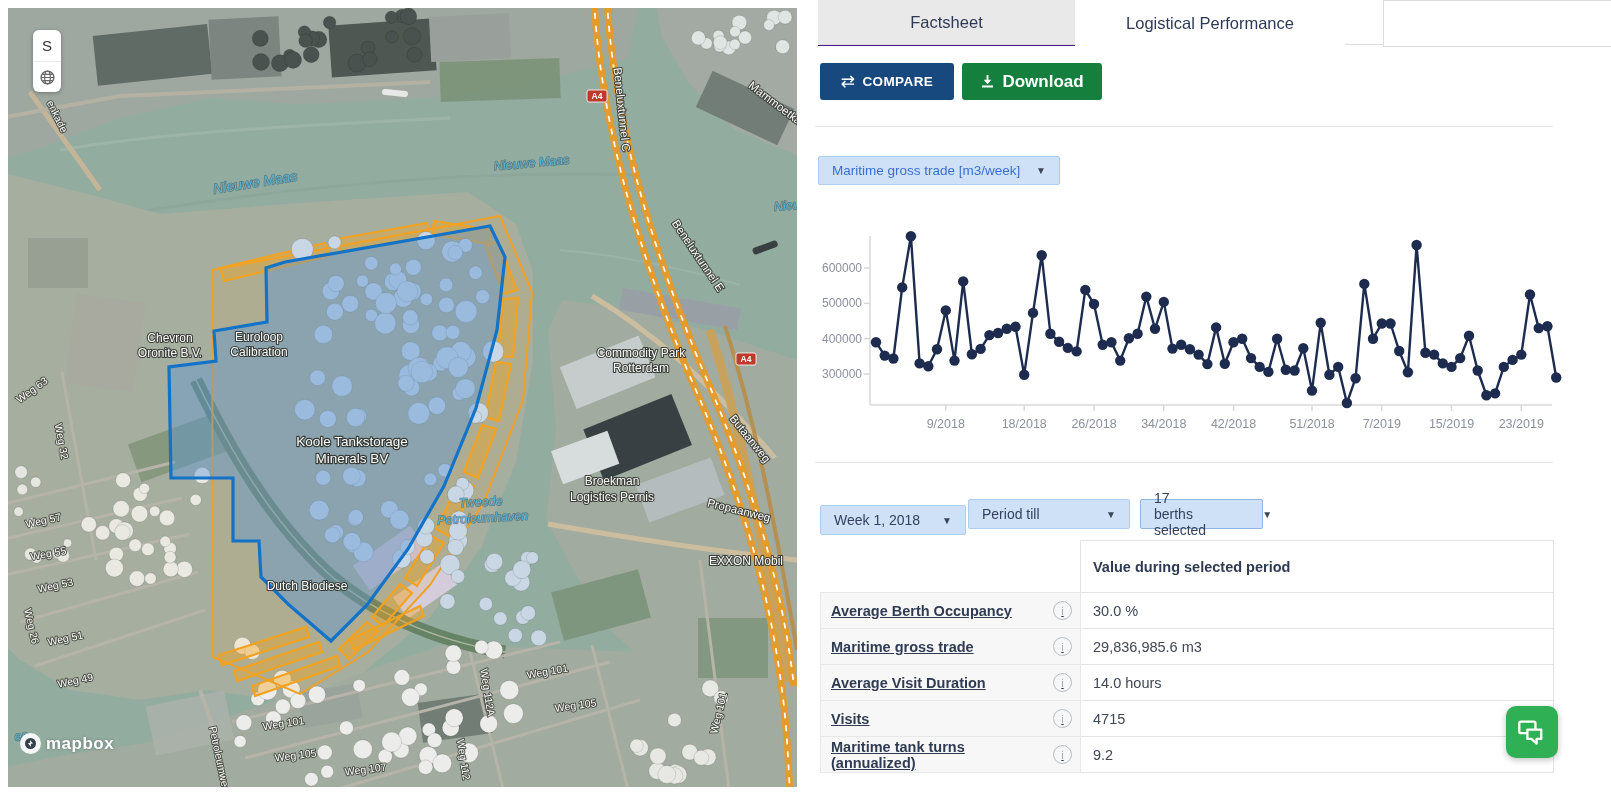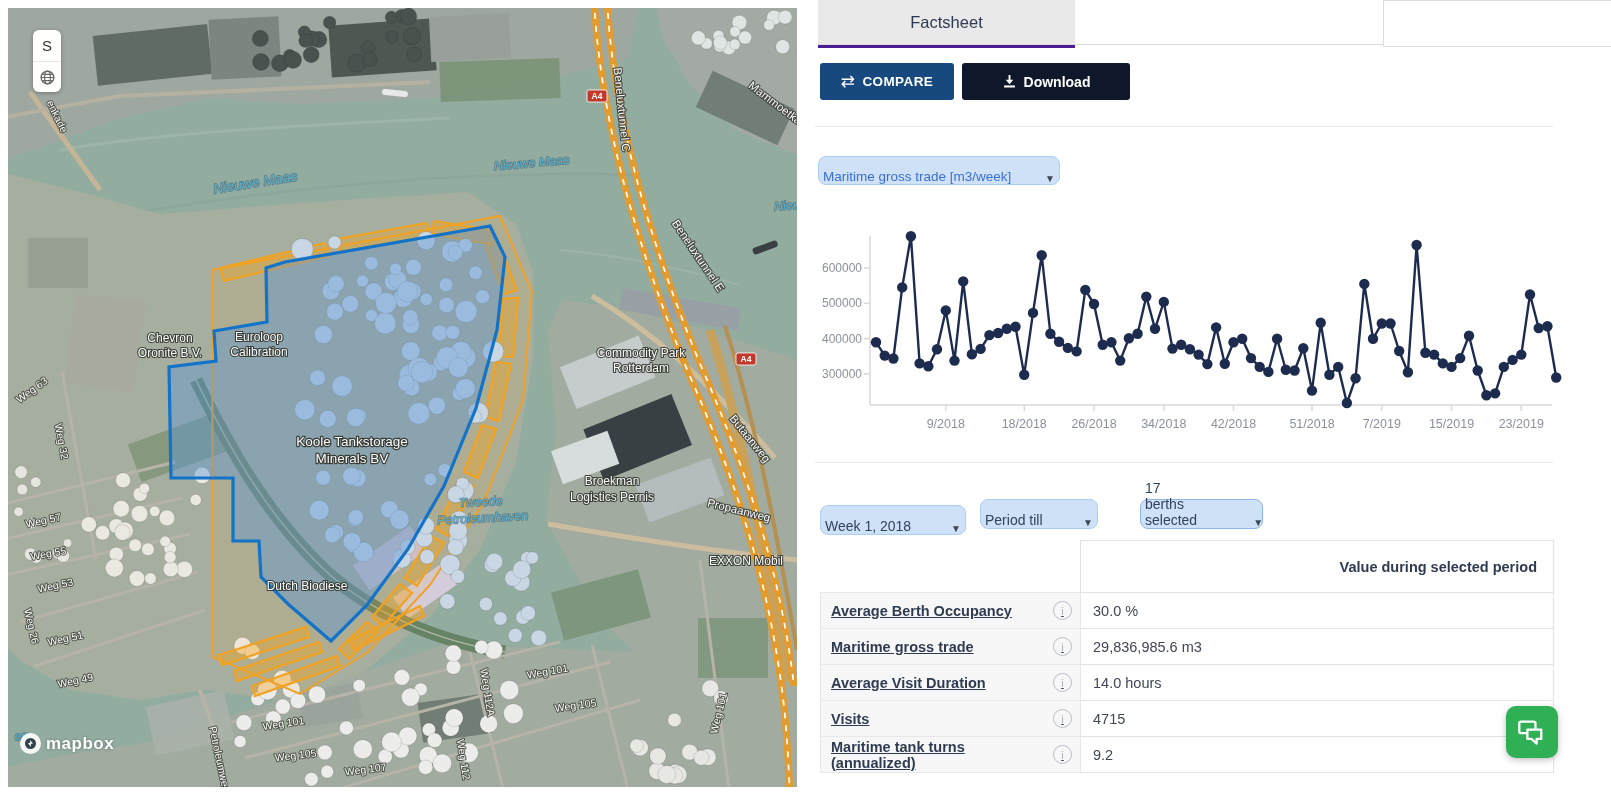--- a/index.html
+++ b/index.html
@@ -28,50 +28,50 @@
     position:relative;}
   #mapbox-logo .dot i::after{content:"";position:absolute;left:3px;top:2px;width:5px;height:7px;
     background:#fff;clip-path:polygon(40% 0,100% 50%,55% 55%,60% 100%,0 45%,45% 40%);}
   #mapbox-logo .wordmark{color:#fff;font-weight:bold;font-size:17px;letter-spacing:.5px;
     text-shadow:0 0 3px rgba(0,0,0,.35);}
 
   
   #panel{position:absolute;left:797px;top:0;width:814px;height:797px;background:#fff;}
   .tab{position:absolute;top:0;height:45px;display:flex;align-items:center;justify-content:center;
     font-size:16.5px;color:#2e3a55;cursor:pointer;}
-  #tab-factsheet{left:21px;width:257px;background:#e9e9e9;border-bottom:3px solid #4c1d95;}
+  #tab-factsheet{left:21px;width:257px;background:#e9e9e9;border-bottom:1px solid #4c1d95;}
   #tab-logistical{left:278px;width:270px;background:#fff;z-index:2;height:46px;}
   #tab-empty{left:586px;width:240px;background:#fff;border:1px solid #ddd;}
   #tabline{position:absolute;left:21px;top:44px;width:793px;height:1px;background:#dcdcdc;}
 
   .btn{position:absolute;top:63px;height:37px;border:none;border-radius:3px;color:#fff;
     display:flex;align-items:center;justify-content:center;cursor:pointer;gap:7px;
     font-family:"Liberation Sans",sans-serif;}
   #btn-compare{left:23px;width:134px;background:#17497e;font-size:13.5px;font-weight:bold;letter-spacing:.4px;}
   #btn-compare .ic{font-size:17px;font-weight:normal;}
-  #btn-download{left:165px;width:168px;background:#0f172a;font-size:14px;font-weight:bold;}
+  #btn-download{left:165px;width:140px;background:#15803d;font-size:17px;font-weight:bold;}
   .hr{position:absolute;left:18px;width:738px;height:1px;background:#e8e8e8;}
   #hr1{top:126px;} #hr2{top:462px;}
 
-  .dropdown{position:absolute;background:#cfe1f7;border:1px solid #aecdf0;border-radius:8px;
-    display:flex;align-items:flex-end;padding:0 4px;cursor:pointer;box-sizing:border-box;}
+  .dropdown{position:absolute;background:#cfe1f7;border:1px solid #aecdf0;border-radius:2px;
+    display:flex;align-items:center;padding:0 13px;cursor:pointer;box-sizing:border-box;}
   .dropdown .caret{margin-left:auto;font-size:10px;color:#3c4758;padding-left:8px;}
   #metric-select{left:21px;top:156px;width:242px;height:29px;font-size:13.5px;color:#3a6fd1;}
   .filter{top:499px;height:30px;font-size:14px;color:#33415f;}
   #filter-from{left:23px;width:146px;margin-top:6px;}
-  #filter-till{left:183px;width:118px;}
+  #filter-till{left:171px;width:162px;}
   #filter-berths{left:343px;width:123px;border-color:#8fb6e4;gap:48px;}
 
   #chart{position:absolute;left:15px;top:208px;}
 
   #metrics{position:absolute;left:23px;top:540px;width:733px;border-collapse:collapse;
     table-layout:fixed;font-size:14.5px;}
   #metrics col.c1{width:260px;} #metrics col.c2{width:473px;}
   #metrics th.vh{border:1px solid #e3e3e3;border-bottom:1px solid #e3e3e3;background:#fff;
-    text-align:right;padding:0 16px 0 12px;height:51px;font-size:14.5px;color:#2f3b52;}
+    text-align:left;padding:0 16px 0 12px;height:51px;font-size:14.5px;color:#2f3b52;}
   #metrics td{height:36px;box-sizing:border-box;}
   #metrics td.lc{background:#f7f7f7;border:1px solid #e8e8e8;padding:0 8px 0 10px;color:#2f3b52;
     font-weight:bold;text-decoration:underline;}
   #metrics td.lc .cellwrap{display:flex;align-items:center;}
   #metrics td.vc{border:1px solid #e3e3e3;padding:0 0 0 12px;color:#3f4654;background:#fff;}
   .info{margin-left:auto;width:17px;height:17px;border:1px solid #b7bec8;border-radius:50%;
     color:#a6aeb9;font-size:11px;font-weight:normal;display:flex;align-items:center;
     justify-content:center;flex:0 0 17px;cursor:pointer;font-style:normal;}
   #chat-btn{position:absolute;left:709px;top:706px;width:52px;height:52px;border-radius:10px;
     background:#2fb054;border:none;cursor:pointer;box-shadow:0 2px 6px rgba(0,0,0,.25);
@@ -482,20 +482,23 @@
         </span>
       <span class="wordmark">mapbox</span>
     </div>
   </div>
 
   <div id="panel">
 
     <div id="tab-factsheet" class="tab">
         <span>Factsheet</span>
       </div>
+    <div id="tab-logistical" class="tab">
+        <span>Logistical Performance</span>
+      </div>
     <div id="tabline"></div>
     <div id="tab-empty" class="tab"></div>
 
     <button id="btn-compare" class="btn">
       <span class="ic">⇄</span>
       <span>COMPARE</span>
     </button>
     <button id="btn-download" class="btn">
       <svg width="15" height="15" viewBox="0 0 16 16">
         <path d="M7 1h2v5.2h3L8 10.8 4 6.2h3z" fill="#fff"></path>

